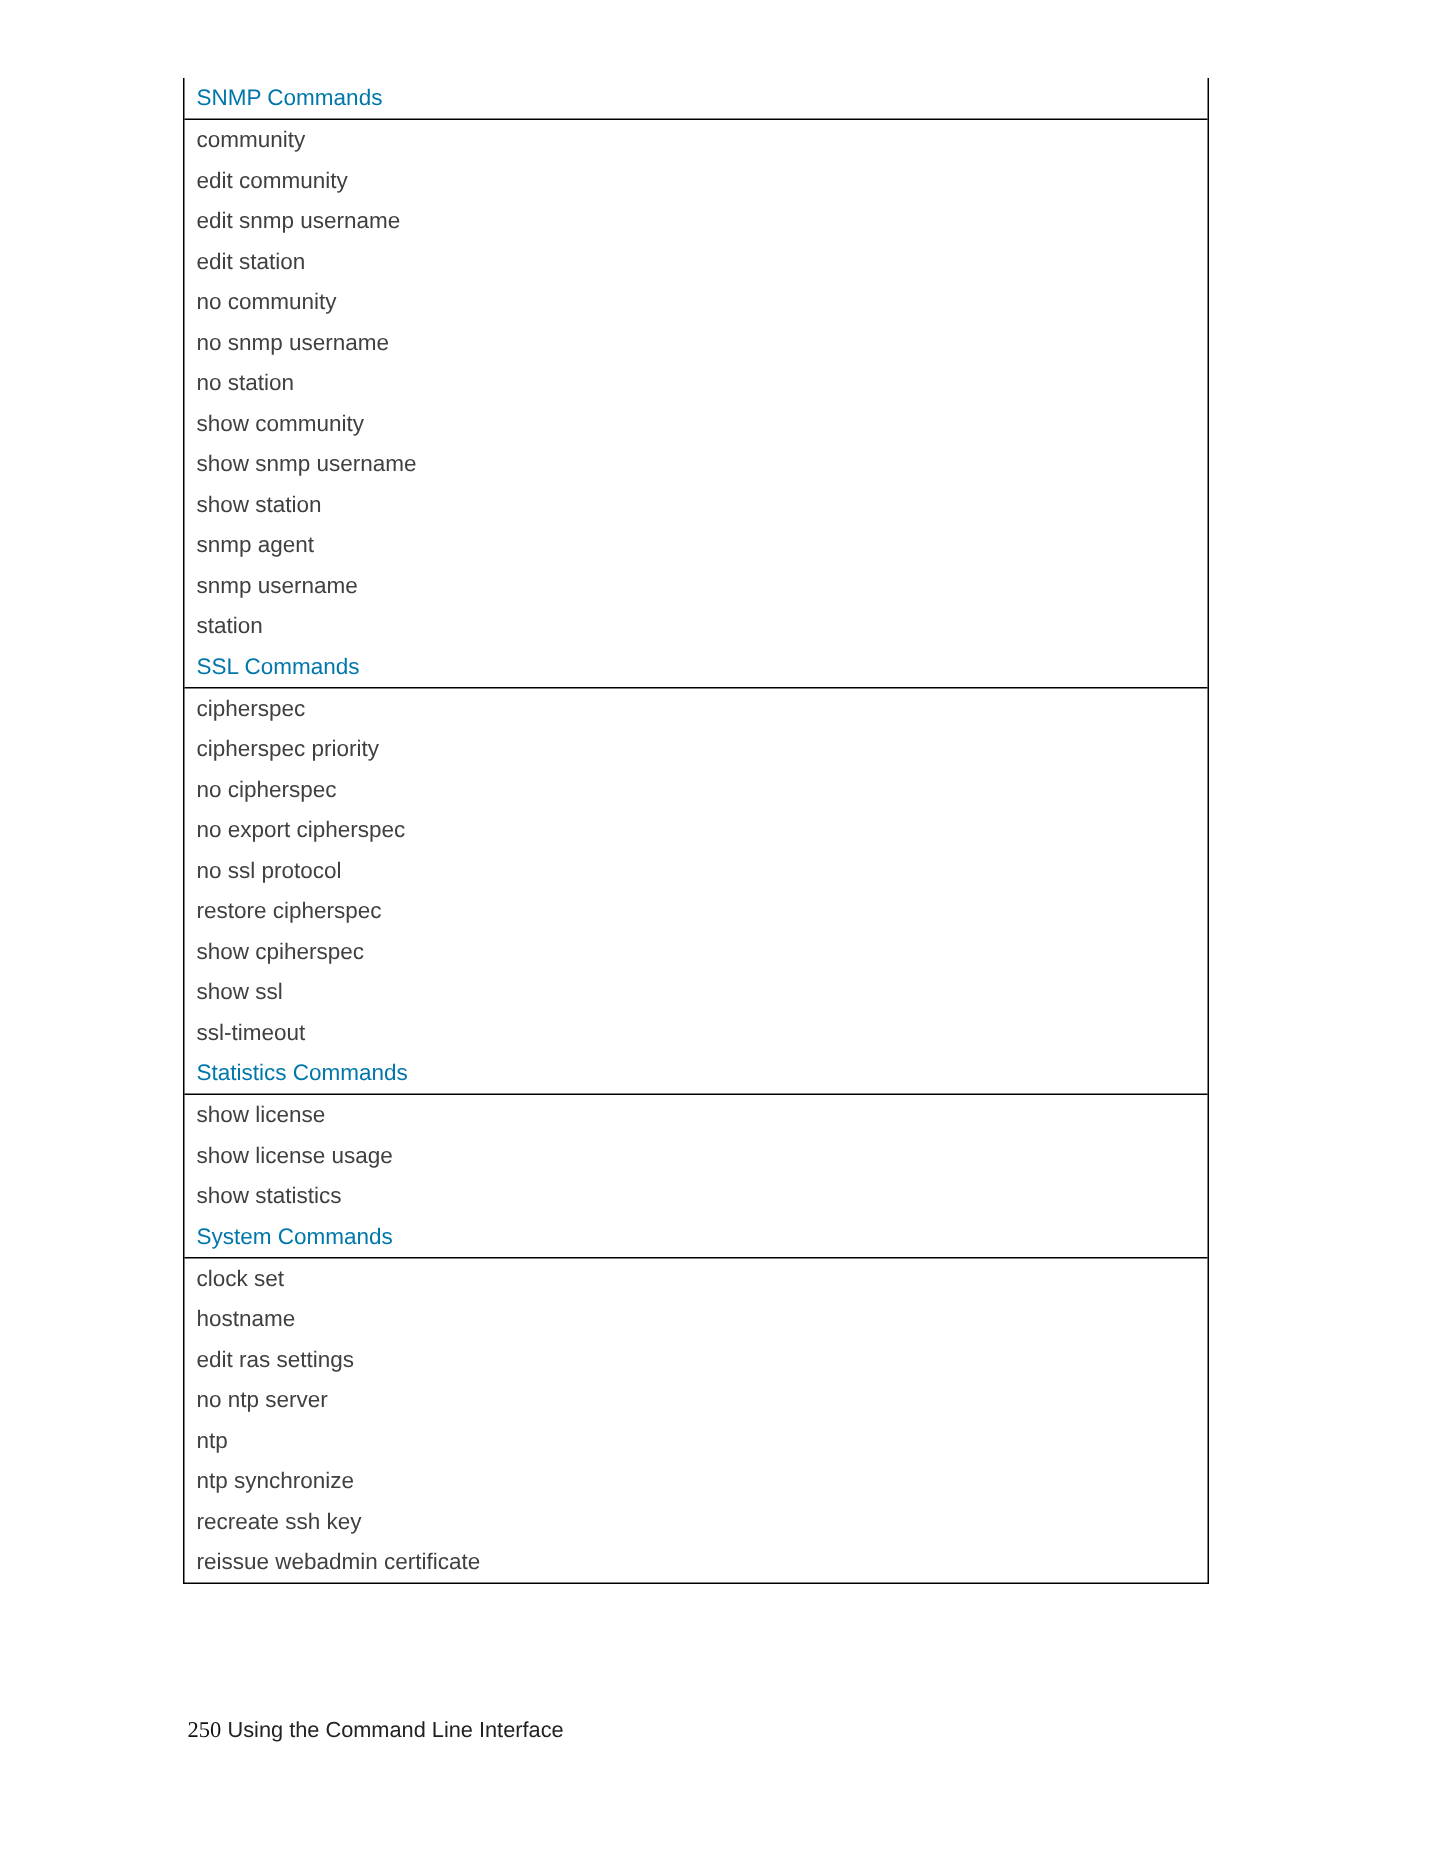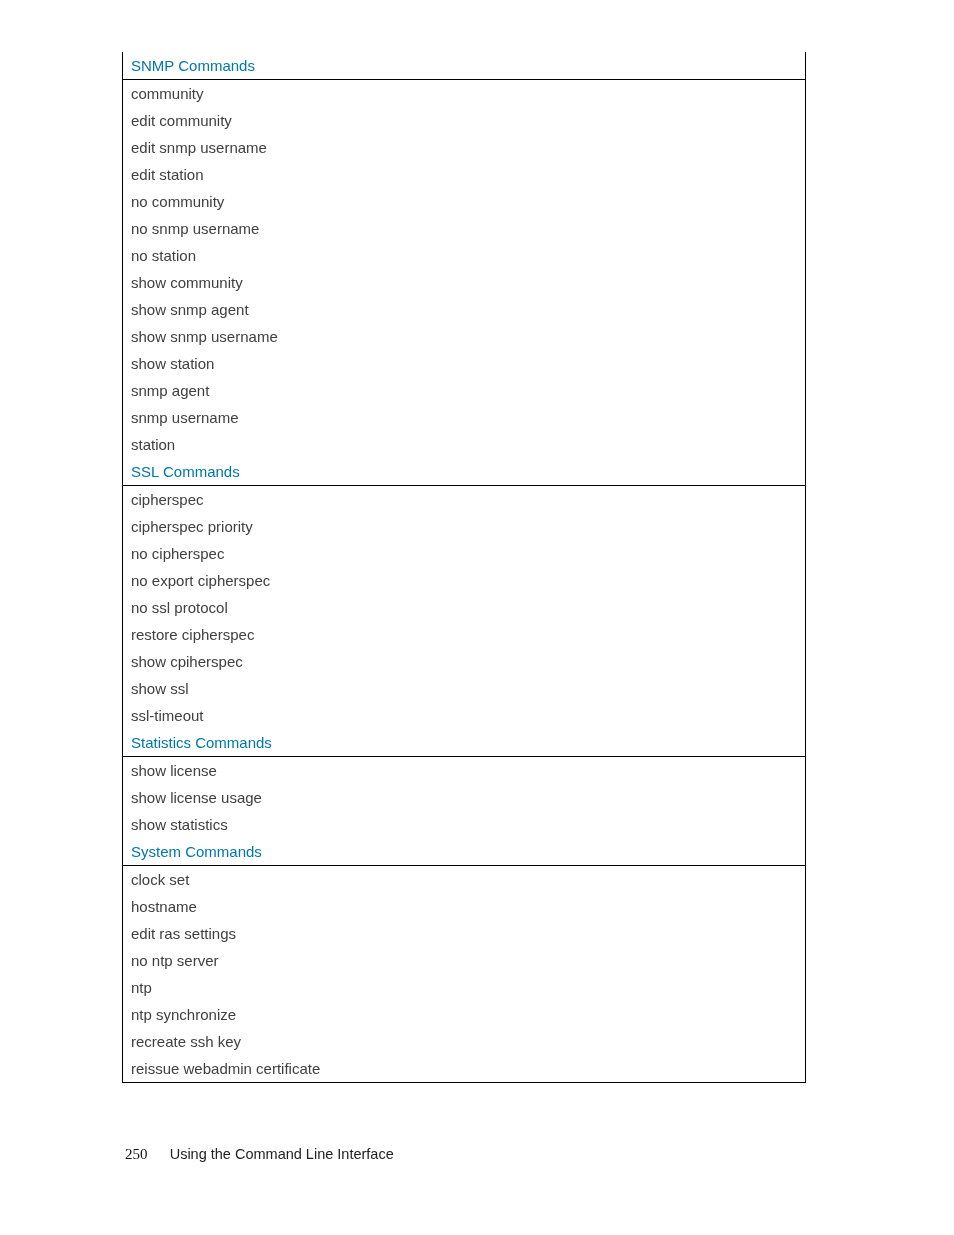--- a/index.html
+++ b/index.html
@@ -51,38 +51,36 @@
     font-size: 15px;
   }
   .footer .pg {
     font-size: 15px;
     color: #111;
     font-family: Liberation Serif, serif;
   }
   .footer .title {
     font-size: 14.5px;
     color: #222;
-    margin-left: 18px;
   }
 </style>
 </head>
 <body>
 
 <div class="page">
   <div class="table" id="table">
       <div class="section-head"><a href="#">SNMP Commands</a></div>
       <div class="row"><a href="#">community</a></div>
       <div class="row"><a href="#">edit community</a></div>
       <div class="row"><a href="#">edit snmp username</a></div>
       <div class="row"><a href="#">edit station</a></div>
       <div class="row"><a href="#">no community</a></div>
       <div class="row"><a href="#">no snmp username</a></div>
       <div class="row"><a href="#">no station</a></div>
       <div class="row"><a href="#">show community</a></div>
-      <div class="row"><a href="#">show snmp agent</a></div>
       <div class="row"><a href="#">show snmp username</a></div>
       <div class="row"><a href="#">show station</a></div>
       <div class="row"><a href="#">snmp agent</a></div>
       <div class="row"><a href="#">snmp username</a></div>
       <div class="row"><a href="#">station</a></div>
       <div class="section-head"><a href="#">SSL Commands</a></div>
       <div class="row"><a href="#">cipherspec</a></div>
       <div class="row"><a href="#">cipherspec priority</a></div>
       <div class="row"><a href="#">no cipherspec</a></div>
       <div class="row"><a href="#">no export cipherspec</a></div>

